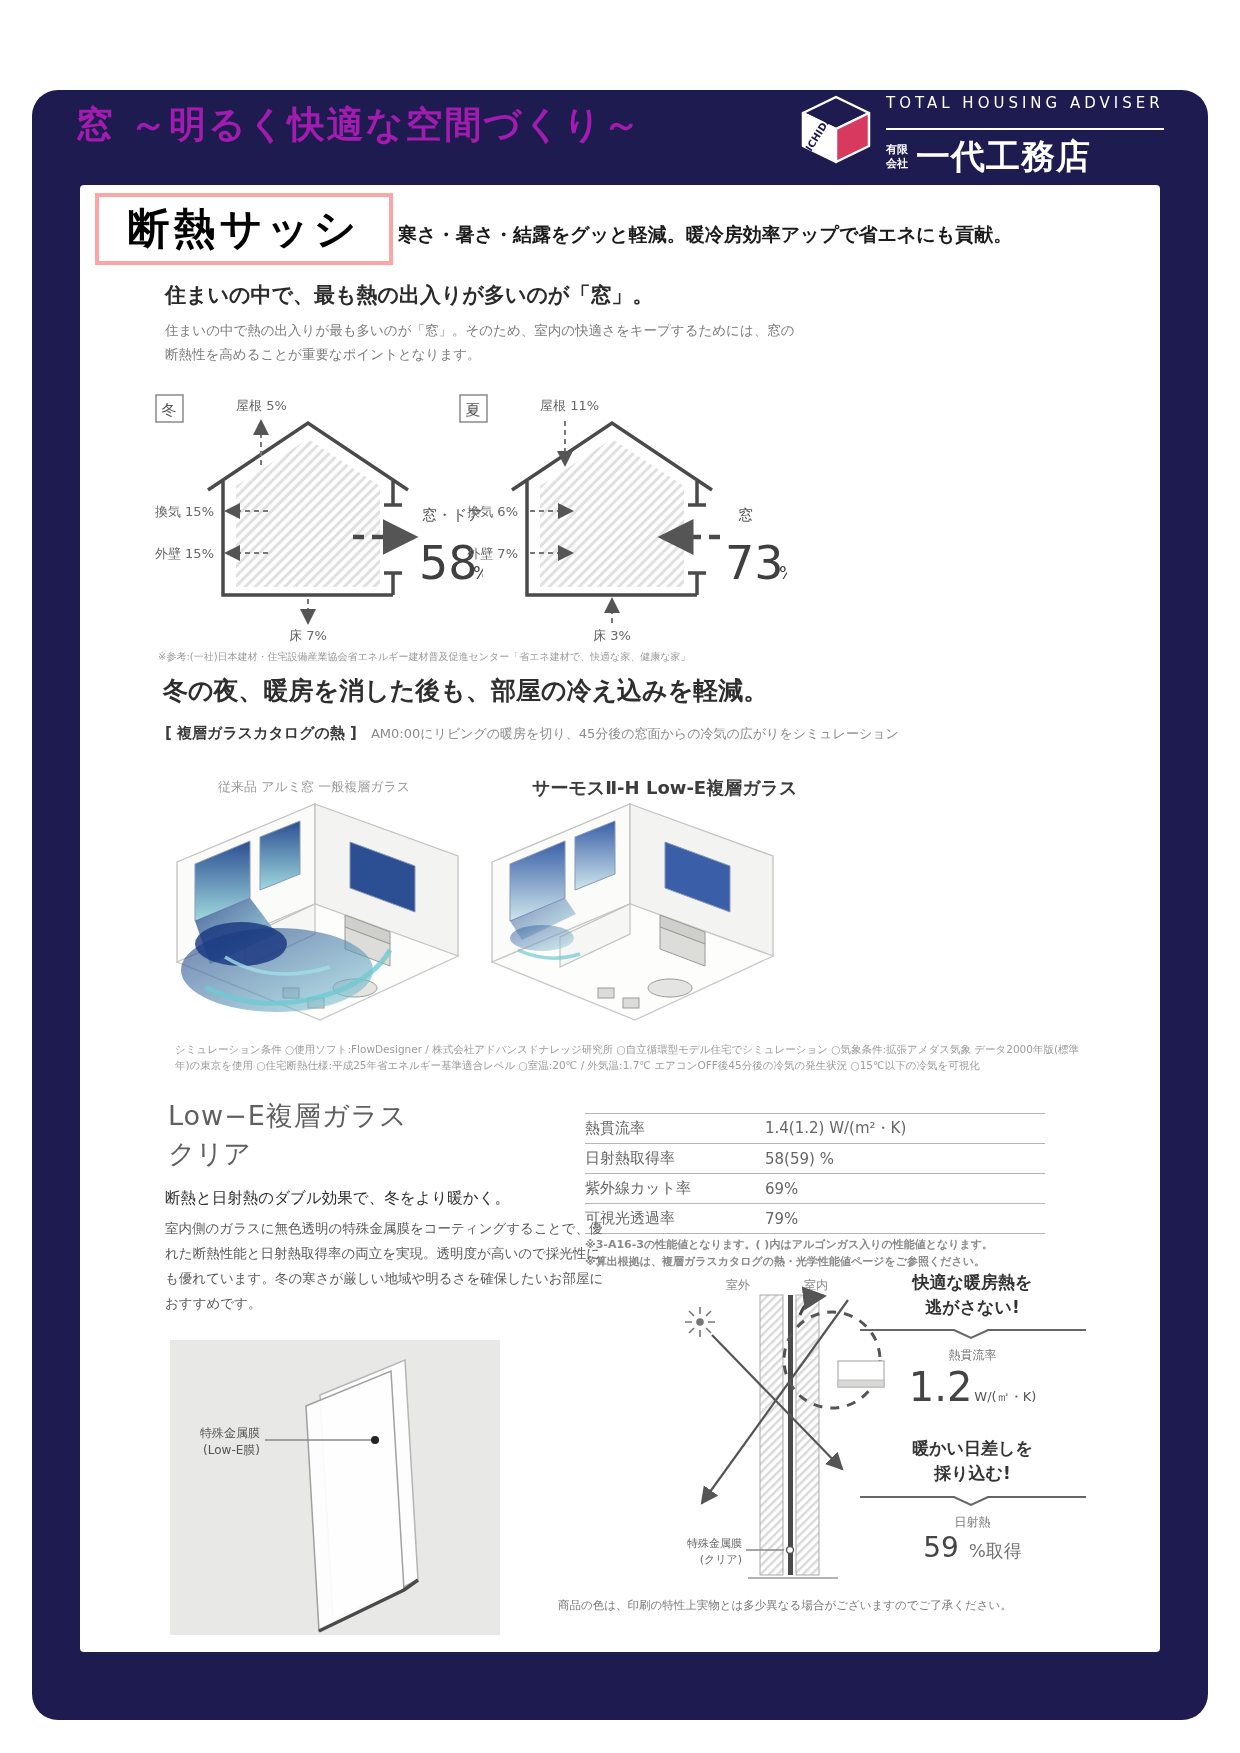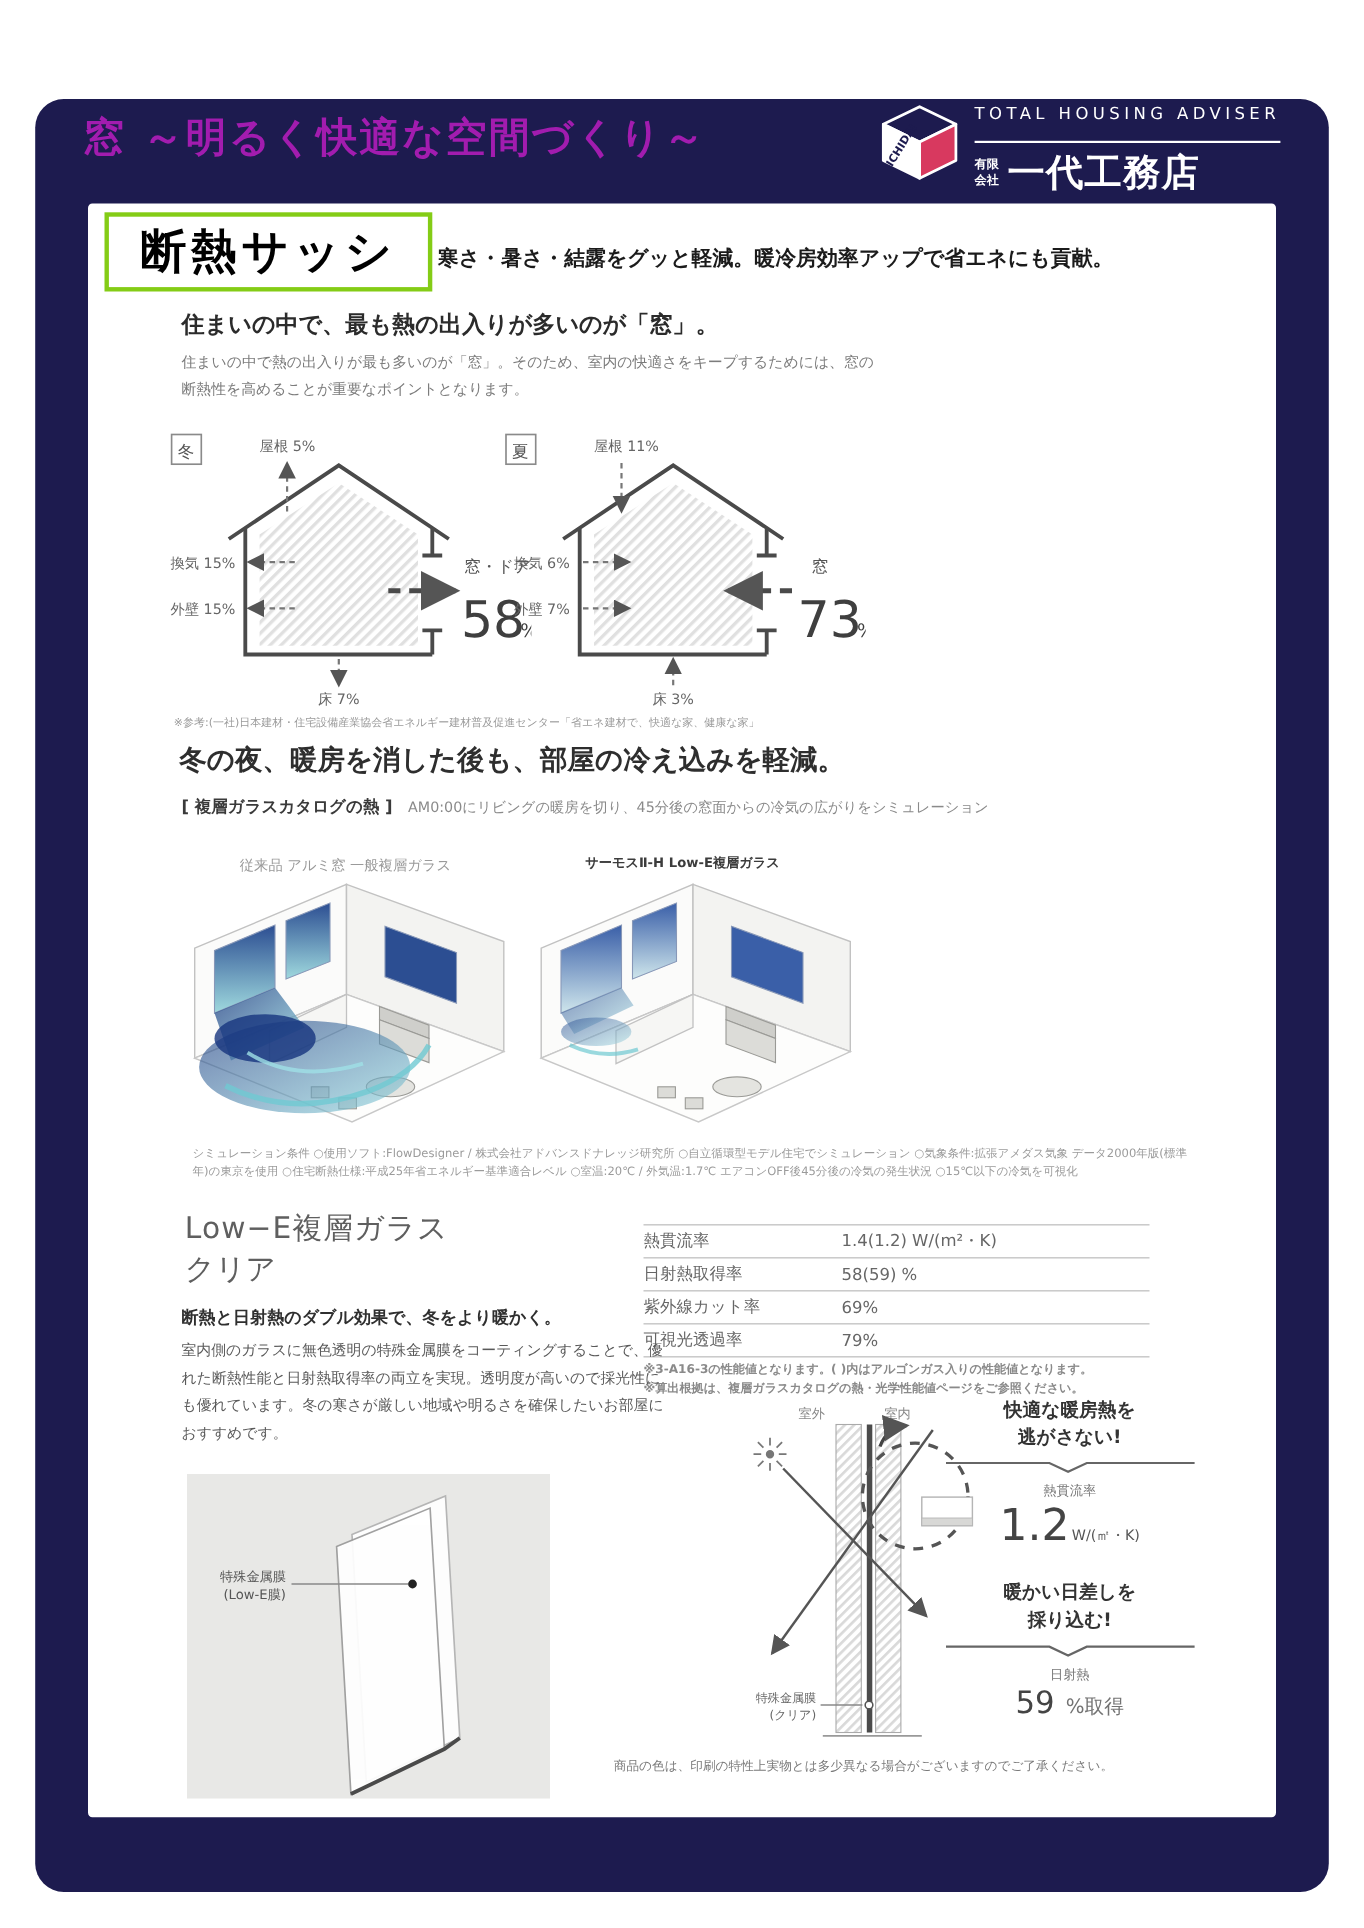--- a/index.html
+++ b/index.html
@@ -13,37 +13,37 @@
   
   .header-title{left:76px;top:100px;color:#a21caf;font-size:37px;font-weight:bold;letter-spacing:2px;}
   .logo{left:798px;top:94px;display:flex;align-items:flex-start;gap:12px;}
   .logo-right{display:flex;flex-direction:column;}
   .logo-tagline{color:#ffffff;font-size:15px;letter-spacing:4px;border-bottom:2px solid #ffffff;
                 padding-bottom:16px;white-space:nowrap;}
   .logo-row{display:flex;align-items:center;gap:8px;margin-top:4px;}
   .logo-prefix{color:#ffffff;font-size:11px;line-height:1.25;font-weight:bold;}
   .logo-name{color:#ffffff;font-size:34px;font-weight:900;letter-spacing:1px;white-space:nowrap;}
   
-  .badge{left:95px;top:193px;width:290px;height:64px;border:4px solid #84cc16;background:#fff;
+  .badge{left:95px;top:193px;width:290px;height:64px;border:4px solid #fca5a5;background:#fff;
          display:flex;align-items:center;justify-content:center;font-size:42px;font-weight:bold;
          color:#000;letter-spacing:4px;}
   .lead{left:398px;top:222px;font-size:19px;font-weight:bold;color:#1b1b1b;}
   .sec1-heading{left:165px;top:281px;font-size:21px;font-weight:bold;color:#2b2b2b;}
   .sec1-body{left:165px;top:318px;width:640px;font-size:13.5px;color:#7c7c7c;line-height:1.8;}
   .diagram-footnote{left:158px;top:650px;font-size:10px;color:#9a9a9a;}
   .sim-heading{left:163px;top:674px;font-size:25px;font-weight:bold;color:#2e2e2e;}
   .sim-caption{left:165px;top:724px;font-size:13px;color:#8a8a8a;}
   .sim-caption b{color:#3a3a3a;font-size:15px;margin-right:14px;}
   .room-label-left{left:218px;top:778px;font-size:13px;color:#9a9a9a;}
-  .room-label-right{left:532px;top:776px;font-size:12px;font-weight:bold;color:#3c3c3c;}
+  .room-label-right{left:532px;top:776px;font-size:18px;font-weight:bold;color:#3c3c3c;}
   .conditions{left:175px;top:1042px;width:905px;font-size:10.5px;color:#9b9b9b;line-height:1.5;}
   
   .lowe-t1{left:168px;top:1098px;font-size:27px;color:#5f5f5f;letter-spacing:1px;}
   .lowe-t2{left:168px;top:1136px;font-size:27px;color:#5f5f5f;}
-  .lowe-sub{left:165px;top:1188px;font-size:15.5px;font-weight:bold;color:#2f2f2f;}
+  .lowe-sub{left:165px;top:1188px;font-size:15.5px;font-weight:normal;color:#2f2f2f;}
   .lowe-par{left:165px;top:1216px;width:445px;font-size:13.5px;color:#5a5a5a;line-height:1.85;}
   .spec-table{left:585px;top:1113px;width:460px;border-top:1px solid #b5b5b5;}
   .spec-row{display:flex;height:29px;align-items:center;border-bottom:1px solid #b5b5b5;
             font-size:15px;color:#666;}
   .spec-row .lab{width:180px;}
   .table-notes{left:585px;top:1237px;font-size:11px;color:#8a8a8a;line-height:1.5;font-weight:bold;}
   
   .glass-panel{left:170px;top:1340px;width:330px;height:295px;background:#e8e8e6;}
   
   .cs-col{left:855px;top:1270px;width:235px;display:flex;flex-direction:column;align-items:center;text-align:center;}

